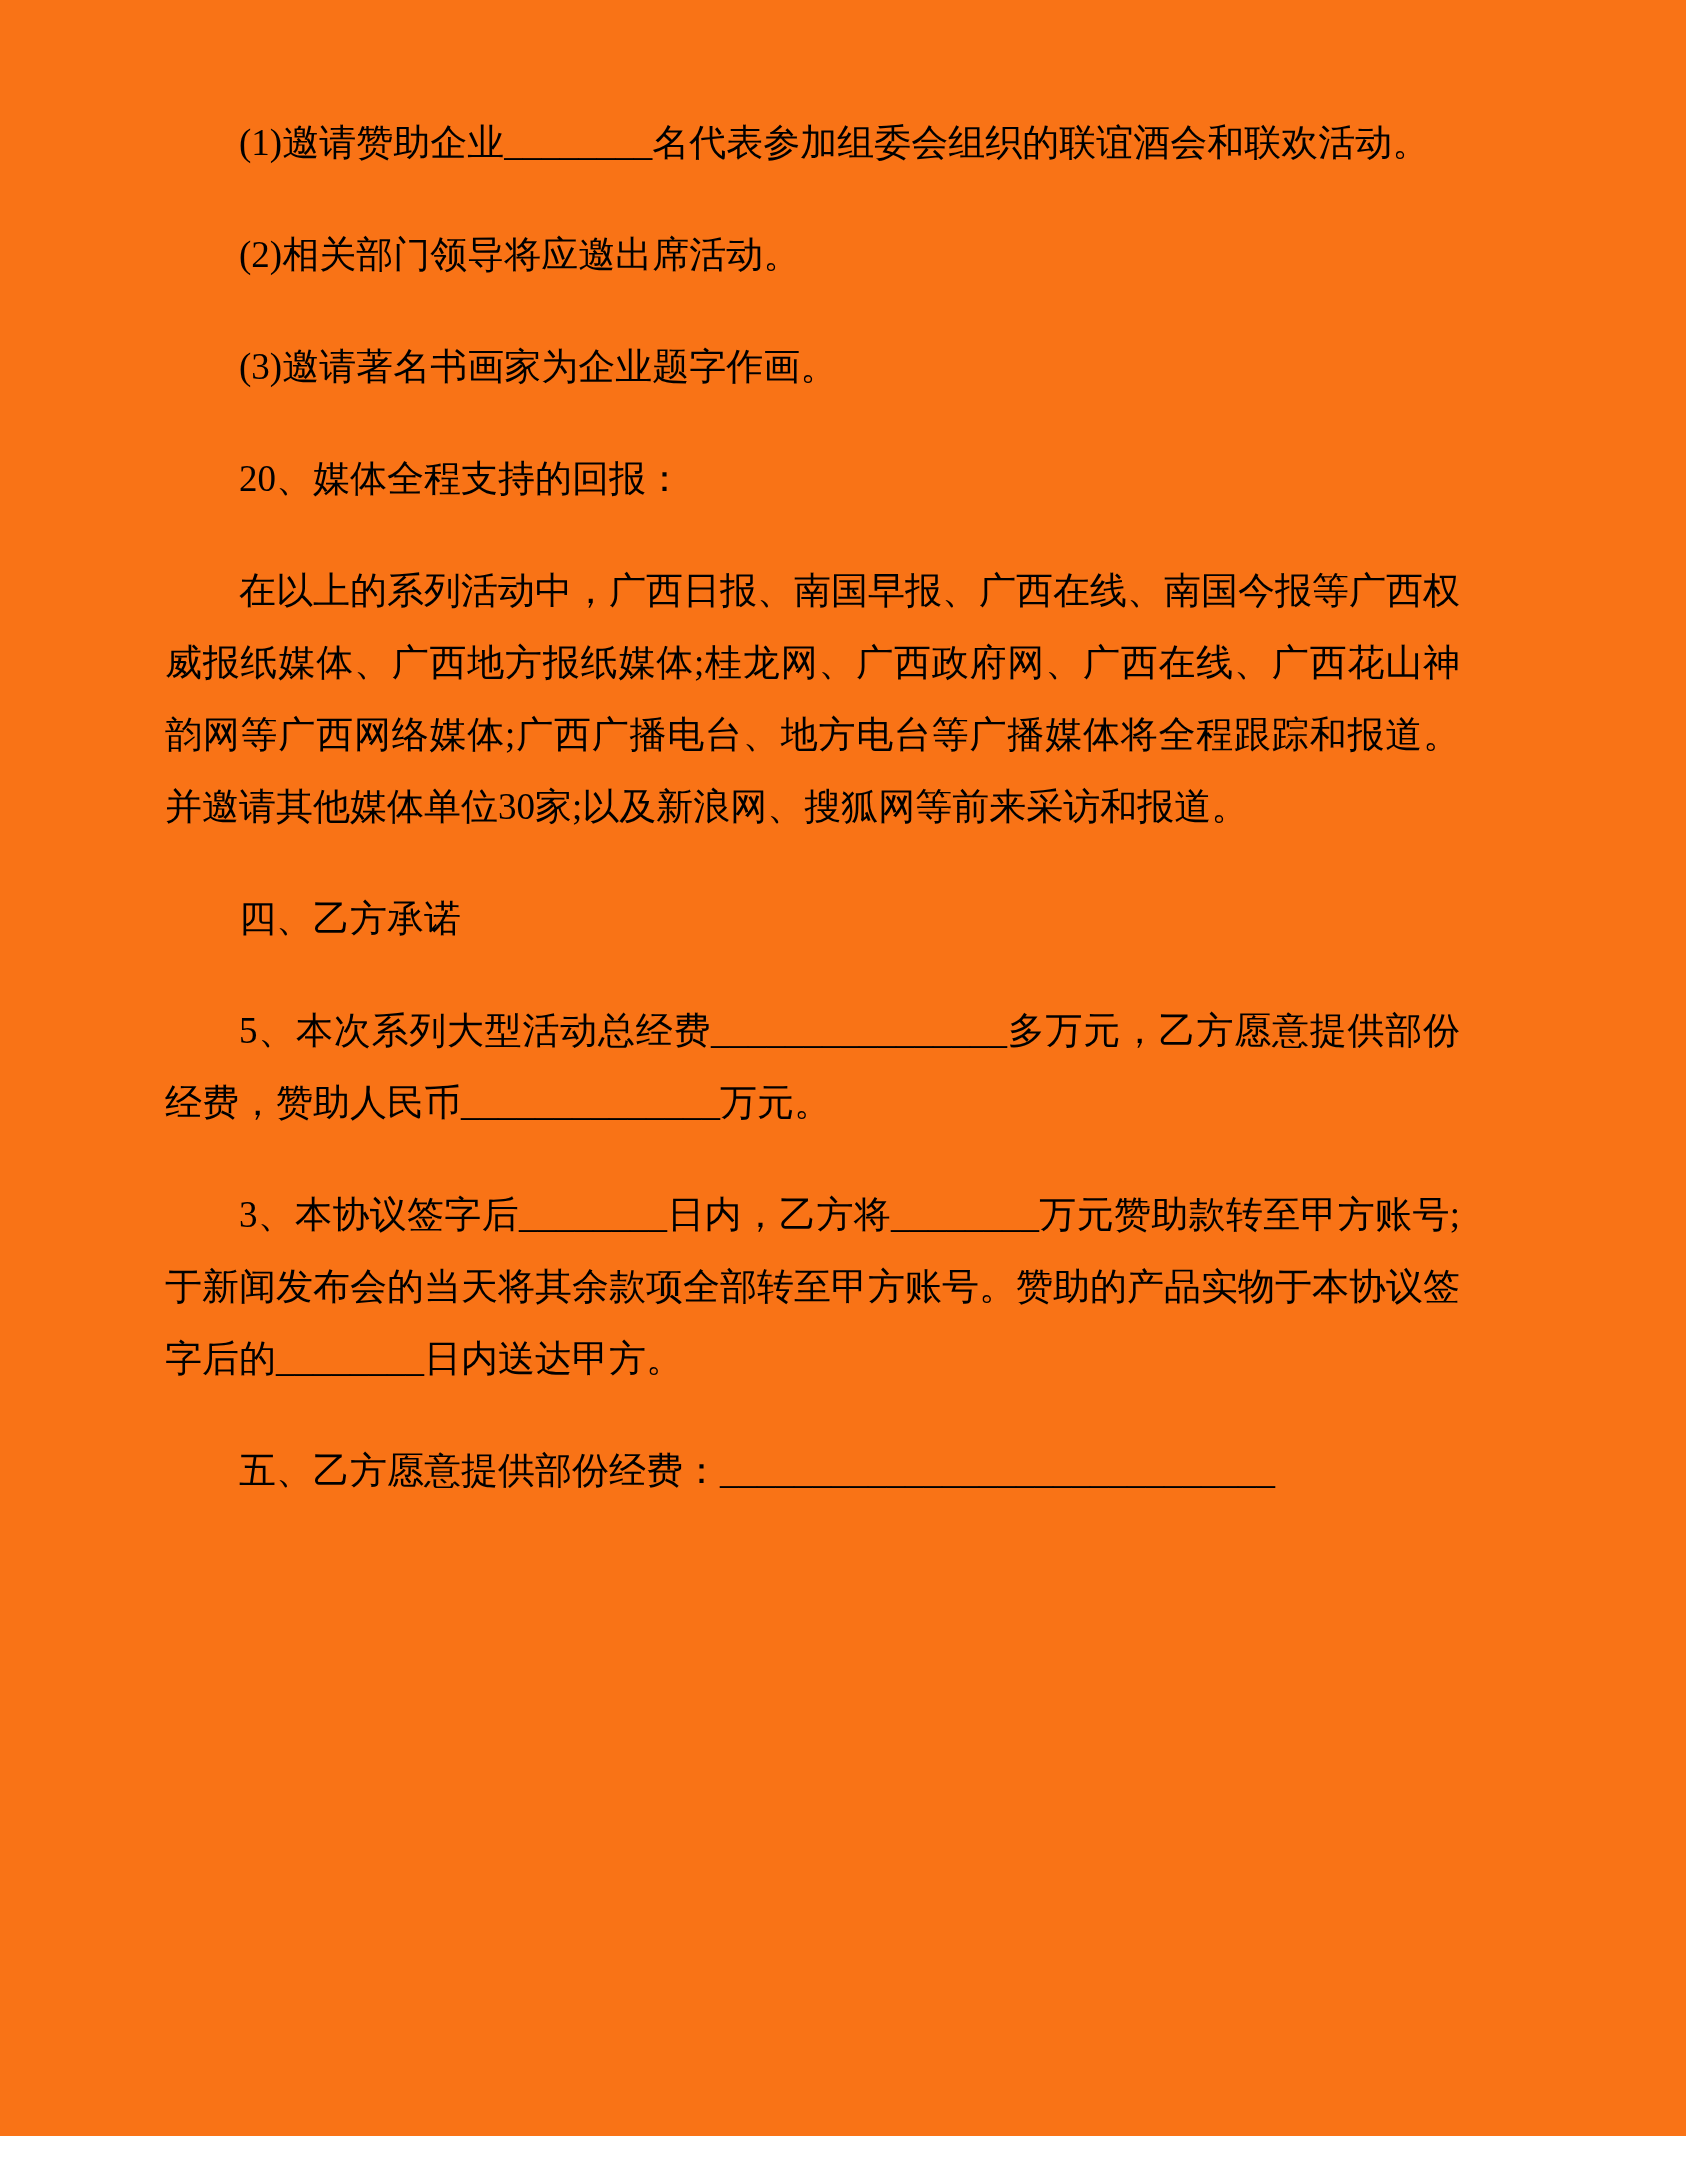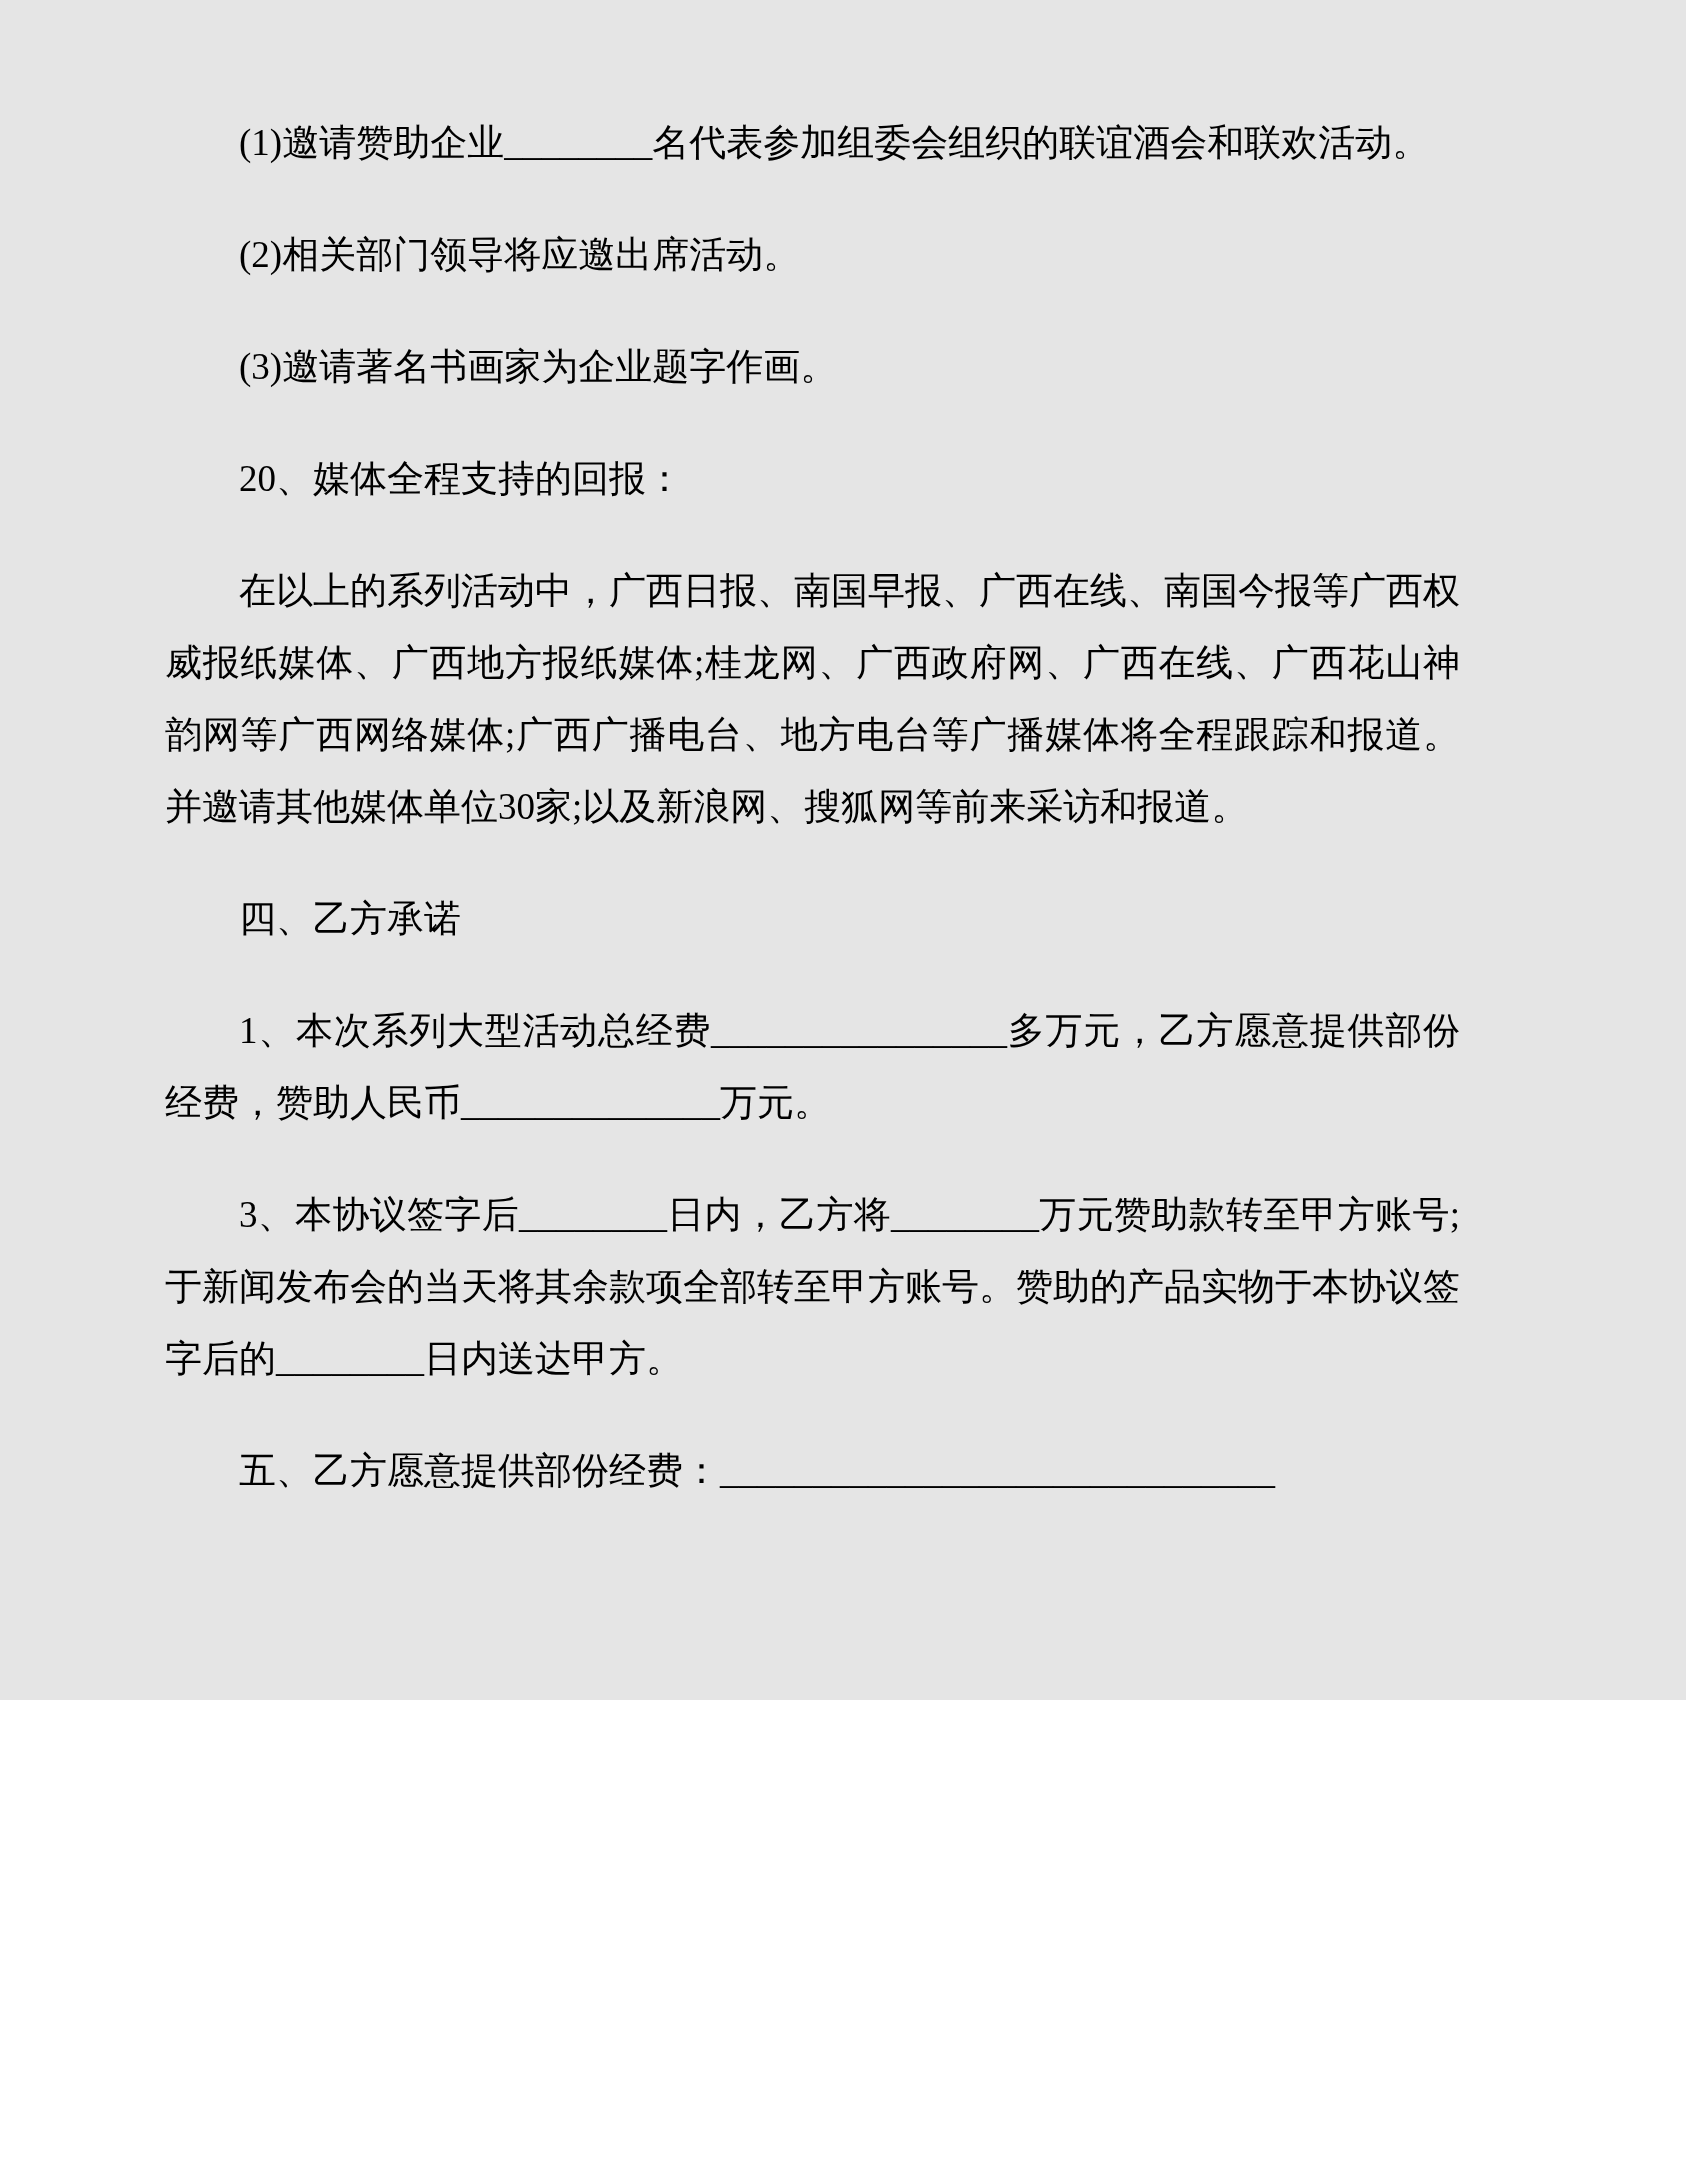--- a/index.html
+++ b/index.html
@@ -3,23 +3,23 @@
 <meta charset="utf-8">
 <style>
   html, body {
     margin: 0;
     padding: 0;
     background: #ffffff;
   }
   .page {
     position: relative;
     width: 1686px;
-    height: 1700px;
+    height: 2136px;
     box-sizing: border-box;
-    background: #e5e5e5;
+    background: #f97316;
     padding: 107px 226px 0 165px;
     overflow: hidden;
     font-family: "Liberation Serif", "DejaVu Serif", serif;
     font-size: 37px;
     color: #000000;
   }
   .page p {
     margin: 0 0 40px 0;
     line-height: 72px;
     text-indent: 2em;
@@ -30,17 +30,17 @@
 </head>
 <body>
 
 <div class="page">
   <p>(1)邀请赞助企业________名代表参加组委会组织的联谊酒会和联欢活动。</p>
   <p>(2)相关部门领导将应邀出席活动。</p>
   <p>(3)邀请著名书画家为企业题字作画。</p>
   <p>20、媒体全程支持的回报：</p>
   <p>在以上的系列活动中，广西日报、南国早报、广西在线、南国今报等广西权威报纸媒体、广西地方报纸媒体;桂龙网、广西政府网、广西在线、广西花山神韵网等广西网络媒体;广西广播电台、地方电台等广播媒体将全程跟踪和报道。并邀请其他媒体单位30家;以及新浪网、搜狐网等前来采访和报道。</p>
   <p>四、乙方承诺</p>
-  <p>1、本次系列大型活动总经费________________多万元，乙方愿意提供部份经费，赞助人民币______________万元。</p>
+  <p>5、本次系列大型活动总经费________________多万元，乙方愿意提供部份经费，赞助人民币______________万元。</p>
   <p>3、本协议签字后________日内，乙方将________万元赞助款转至甲方账号;于新闻发布会的当天将其余款项全部转至甲方账号。赞助的产品实物于本协议签字后的________日内送达甲方。</p>
   <p>五、乙方愿意提供部份经费：______________________________</p>
 </div>
 
 
 </body></html>

